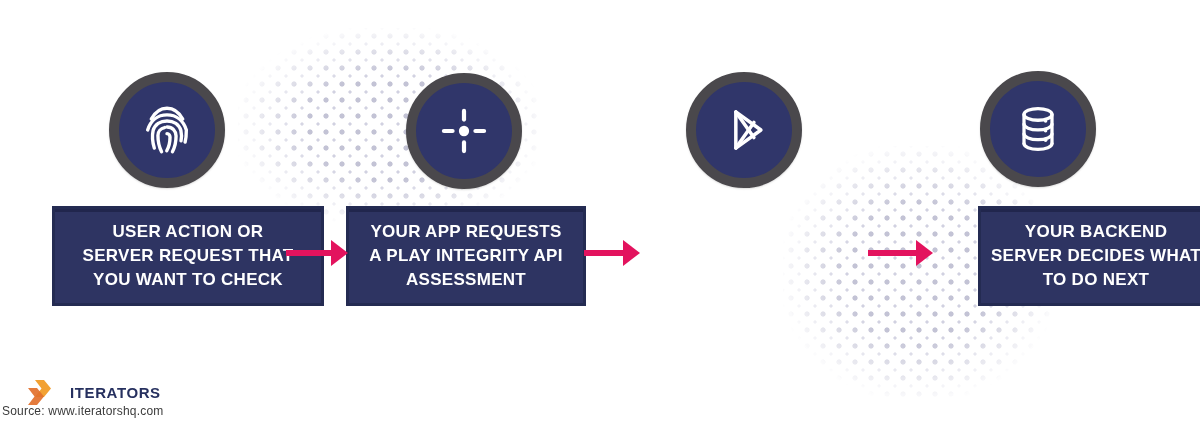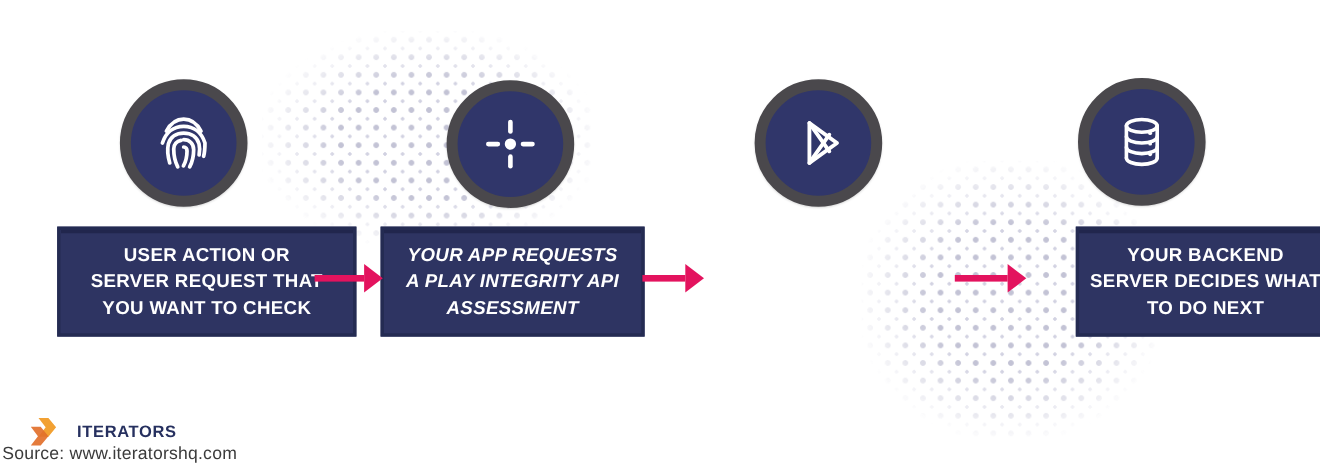--- a/index.html
+++ b/index.html
@@ -44,21 +44,21 @@
     position:absolute;z-index:2;top:206px;height:100px;
     background:#2e3462;border:3px solid #242b52;box-sizing:border-box;
     display:flex;align-items:center;justify-content:center;
     box-shadow:inset 0 3px 0 rgba(10,14,40,.35);
   }
   .step-box .label{
     color:#ffffff;font-weight:bold;font-size:17px;line-height:24px;
     text-align:center;letter-spacing:.3px;white-space:pre-line;
   }
   .b1{left:52px;width:272px;}
-  .b2{left:346px;width:240px;font-style:italic;}
+  .b2{left:346px;width:240px;}
   .b3{left:638px;width:232px;}
   .b4{left:931px;width:236px;margin-left:47px;}
 
   
   .flow-arrow{
     position:absolute;z-index:3;top:240px;height:26px;
     display:flex;align-items:center;
   }
   .flow-arrow .shaft{flex:1;height:6px;background:#e3135e;}
   .flow-arrow .head{
@@ -72,21 +72,21 @@
   .a3{left:868px;width:65px;}
 
   
   .logo-mark{position:absolute;left:27px;top:379px;z-index:2;}
   .brand-name{
     position:absolute;left:70px;top:384px;z-index:2;
     color:#26305f;font-weight:bold;font-size:15px;letter-spacing:.6px;
   }
   .source-line{
     position:absolute;left:2px;top:404px;z-index:2;
-    color:#3b3b3b;font-size:16px;letter-spacing:.2px;
+    color:#3b3b3b;font-size:12px;letter-spacing:.2px;
   }
 </style>
 </head>
 <body>
 
 <div class="canvas">
 
   <div class="dot-cloud a"></div>
   <div class="dot-cloud b"></div>
 

